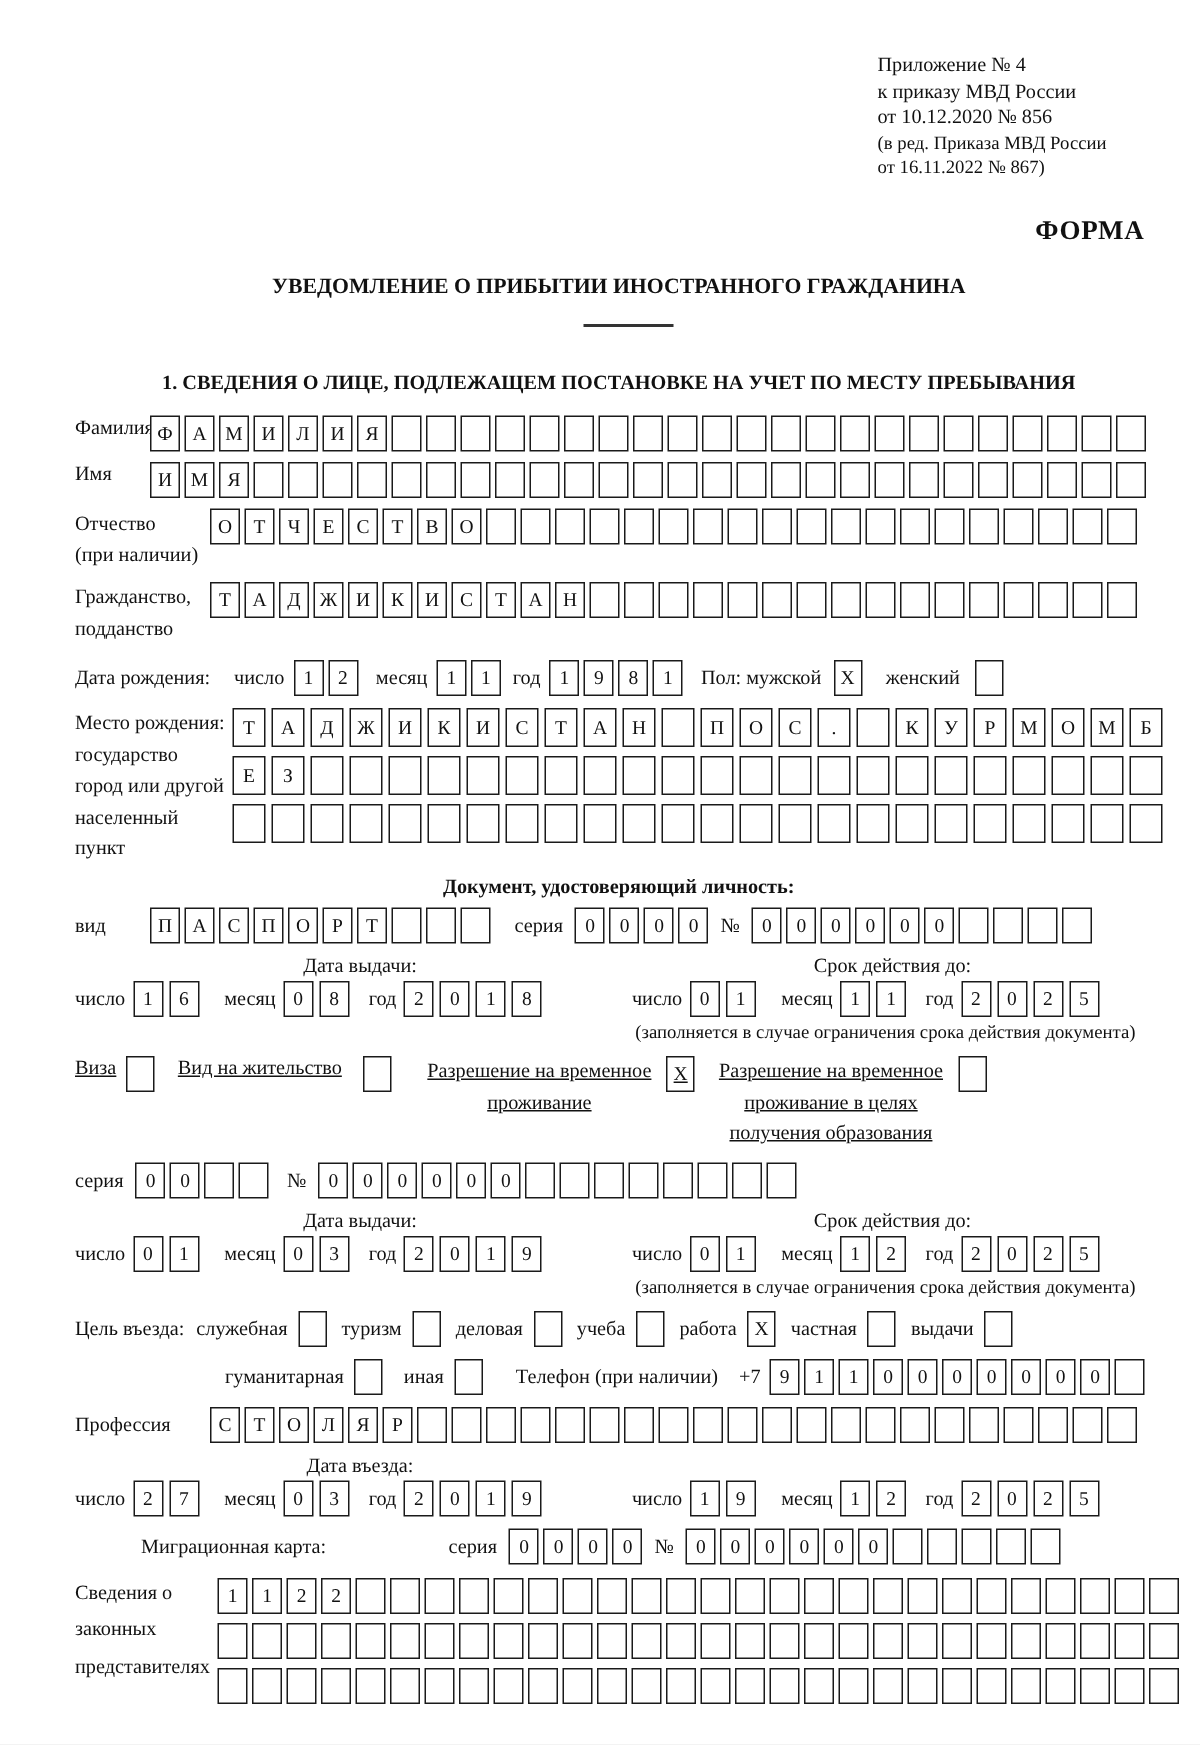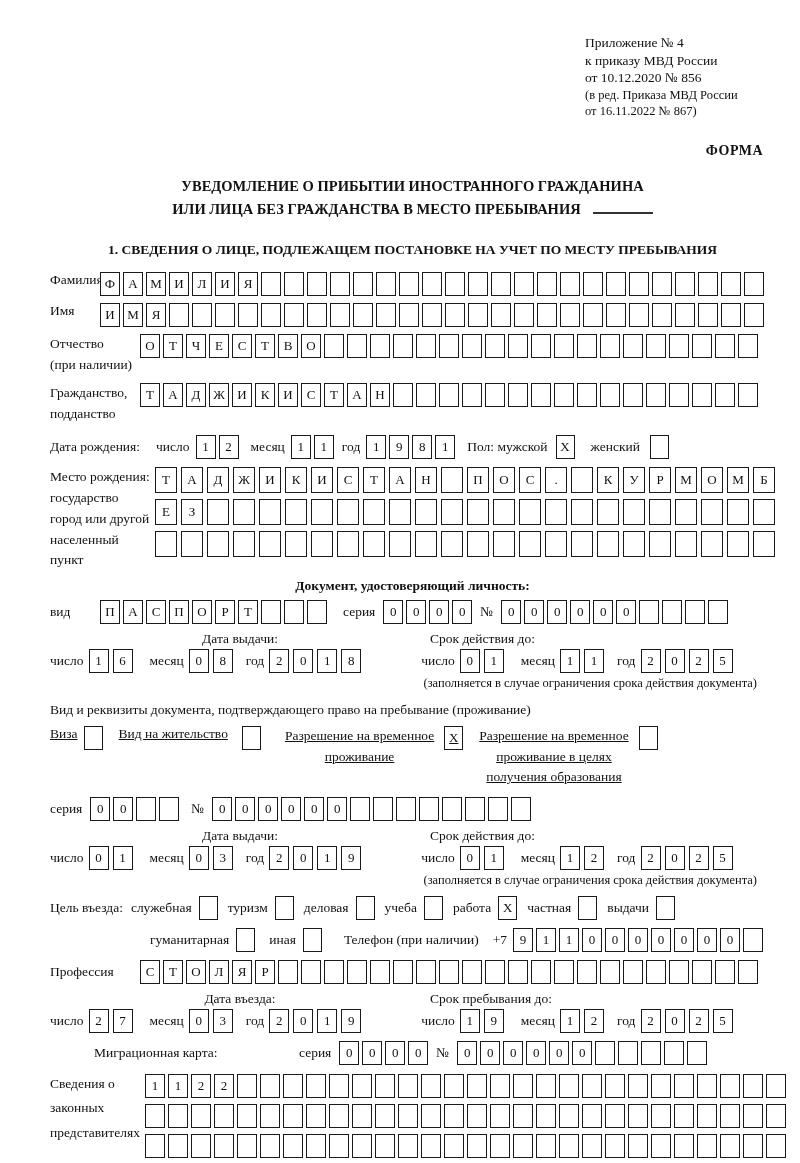--- a/index.html
+++ b/index.html
@@ -6,21 +6,21 @@
   .page{
     width:800px;height:1163px;margin:0 auto;background:#ffffff;
     box-sizing:border-box;padding:34px 25px 10px 50px;
     font-family:"Liberation Serif","DejaVu Serif",serif;
     color:#111;font-size:13.5px;overflow:hidden;position:relative;
   }
   
   .hdr{margin-left:auto;width:190px;line-height:1.3;}
   .hdr div{white-space:nowrap;}
   .hdr .small{font-size:12.5px;}
-  .forma{text-align:right;font-weight:bold;font-size:14px;padding-right:12px;margin-top:24px;letter-spacing:.5px;}
+  .forma{text-align:right;font-weight:bold;font-size:18px;padding-right:12px;margin-top:24px;letter-spacing:.5px;}
   
   .title{text-align:center;font-weight:bold;font-size:14.5px;line-height:1.55;margin-top:16px;}
   .blankline{display:inline-block;width:60px;border-bottom:2.5px solid #333;margin-left:12px;vertical-align:baseline;}
   .s1head{font-weight:bold;font-size:13.5px;text-align:center;margin-top:22px;margin-bottom:14px;}
   
   .row{display:flex;align-items:flex-start;margin-bottom:7px;}
   .row.vc{align-items:center;}
   .lbl{flex:0 0 auto;}
   .lblcol{flex:0 0 auto;line-height:1.55;}
   .cells{display:inline-flex;gap:3px;flex-wrap:nowrap;}
@@ -34,21 +34,21 @@
   .cells.cb .cell{width:19px;height:24px;}
   .w50{width:50px;}
   .w90{width:90px;}
   .w105{width:105px;}
   .ml8{margin-left:8px;} .ml12{margin-left:12px;} .ml16{margin-left:16px;} .ml24{margin-left:24px;}
   .mr6{margin-right:6px;} .mr8{margin-right:8px;} .mr10{margin-right:10px;}
   .stack{display:flex;flex-direction:column;gap:6px;}
   .dochead{font-weight:bold;text-align:center;margin:2px 0 6px 0;}
   .dateheads{display:flex;margin-bottom:2px;}
   .dh1{width:380px;text-align:center;}
-  .dh2{width:330px;text-align:left;}
+  .dh2{width:330px;text-align:center;}
   .dgroup{display:inline-flex;align-items:center;gap:5px;}
   .dgroup .cells{gap:4px;}
   .spacer60{width:60px;flex:0 0 auto;}
   .note{text-align:right;font-size:12.5px;padding-right:18px;margin-top:3px;margin-bottom:8px;font-family:Liberation Serif, serif;}
   .intro{line-height:1.7;margin-bottom:4px;}
   .visa-row{display:flex;align-items:flex-start;margin-bottom:10px;text-decoration:underline;}
   .opt{display:flex;align-items:flex-start;gap:10px;}
   .optlines{text-align:center;line-height:1.5;}
   .purpose-row{display:flex;align-items:center;margin-bottom:8px;flex-wrap:nowrap;}
   .pitem{display:inline-flex;align-items:center;gap:7px;margin-right:10px;white-space:nowrap;}
@@ -65,21 +65,21 @@
     <div>Приложение № 4</div>
     <div>к приказу МВД России</div>
     <div>от 10.12.2020 № 856</div>
     <div class="small">(в ред. Приказа МВД России</div>
     <div class="small">от 16.11.2022 № 867)</div>
   </div>
   <div class="forma">ФОРМА</div>
 
   <div class="title">
     <div>УВЕДОМЛЕНИЕ О ПРИБЫТИИ ИНОСТРАННОГО ГРАЖДАНИНА</div>
-    <div><span>ИЛИ ЛИЦА БЕЗ ГРАЖДАНСТВА В МЕСТО ПРЕБЫВАНИЯ</span><span class="blankline"></span></div>
+    <div><span class="blankline"></span></div>
   </div>
 
   <div class="s1head">1. СВЕДЕНИЯ О ЛИЦЕ, ПОДЛЕЖАЩЕМ ПОСТАНОВКЕ НА УЧЕТ ПО МЕСТУ ПРЕБЫВАНИЯ</div>
 
   <div class="row">
     <span class="lbl w50">Фамилия</span>
     <span class="cells">
         <span class="cell">Ф</span>
         <span class="cell">А</span>
         <span class="cell">М</span>
@@ -415,21 +415,20 @@
           <span class="cell">2</span>
           <span class="cell">0</span>
           <span class="cell">2</span>
           <span class="cell">5</span>
         </span>
     </span>
   </div>
   <div class="note">(заполняется в случае ограничения срока действия документа)</div>
 
   <div class="intro">
-    <div>Вид и реквизиты документа, подтверждающего право на пребывание (проживание)</div>
   </div>
   <div class="visa-row">
     <span class="lbl mr6">Виза</span>
     <span class="cells cb">
         <span class="cell"></span>
       </span>
     <span class="lbl ml16" style="margin-right:14px;">Вид на жительство</span>
     <span class="cells cb">
         <span class="cell"></span>
       </span>
@@ -631,21 +630,20 @@
         <span class="cell"></span>
         <span class="cell"></span>
         <span class="cell"></span>
         <span class="cell"></span>
         <span class="cell"></span>
       </span>
   </div>
 
   <div class="dateheads" style="margin-top:6px;">
     <span class="dh1">Дата въезда:</span>
-    <span class="dh2">Срок пребывания до:</span>
   </div>
   <div class="row vc">
     <span class="dgroup">
       <span>число</span>
       <span class="cells">
           <span class="cell">2</span>
           <span class="cell">7</span>
         </span>
       <span class="ml12">месяц</span>
       <span class="cells">

